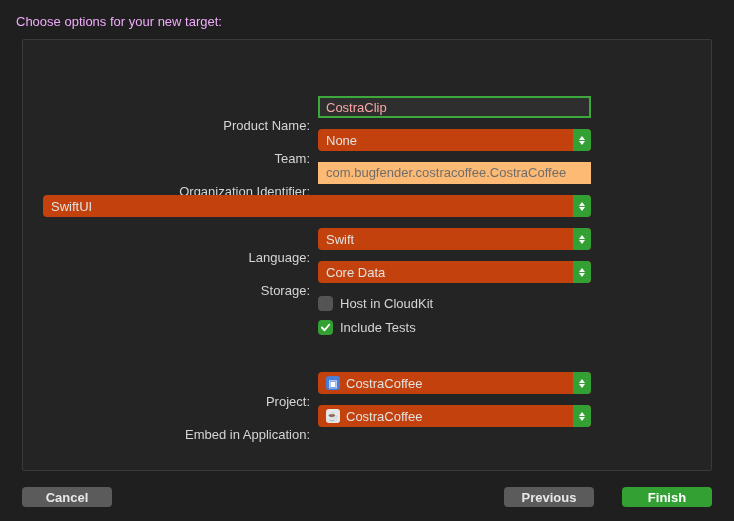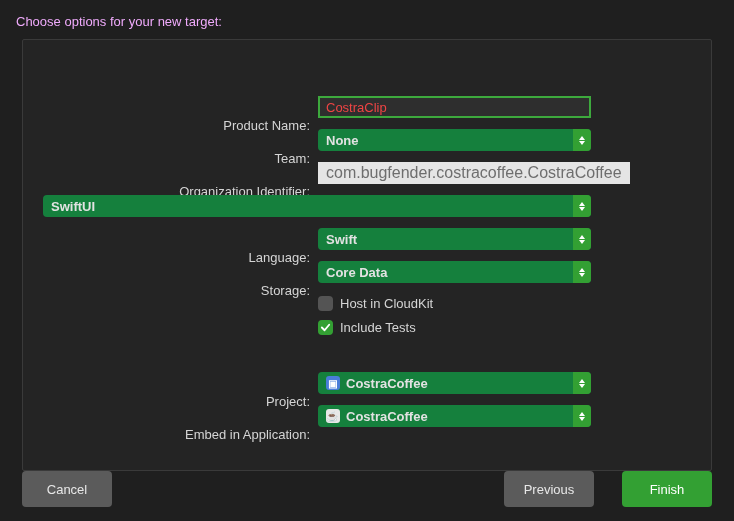--- a/index.html
+++ b/index.html
@@ -48,50 +48,49 @@
       flex: 1;
       height: 22px;
       position: relative;
     }
     .text-input {
       width: 100%;
       height: 22px;
       background: #2e2e2e;
       border: 2px solid #3da93d;
       border-radius: 0;
-      color: #ef4444;
+      color: #fca5a5;
       padding: 0 6px;
       font-size: 13px;
       outline: none;
     }
     .text-input-disabled {
       width: 100%;
       height: 22px;
-      background: #e5e5e5;
+      background: #fdba74;
       border: none;
       color: #6e6e6e;
       padding: 0 8px;
-      font-size: 16px;
+      font-size: 13px;
       outline: none;
       line-height: 22px;
     }
     .select {
       width: 100%;
       height: 22px;
-      background: #15803d;
+      background: #c2410c;
       border: none;
       border-radius: 4px;
       color: #e2e2e2;
       padding: 0 8px;
       font-size: 13px;
       display: flex;
       align-items: center;
       position: relative;
       cursor: default;
-      font-weight: bold;
     }
     .select-chevron {
       position: absolute;
       right: 0;
       top: 0;
       width: 18px;
       height: 22px;
       background: #33a033;
       border-top-right-radius: 4px;
       border-bottom-right-radius: 4px;
@@ -175,31 +174,32 @@
       padding: 0 22px;
       display: flex;
       justify-content: space-between;
       align-items: center;
     }
     .footer-right {
       display: flex;
       gap: 28px;
     }
     .btn {
-      height: 36px;
+      height: 20px;
       border: none;
       border-radius: 4px;
       font-size: 13px;
       padding: 0 10px;
       cursor: default;
       min-width: 90px;
       text-align: center;
       display: inline-flex;
       align-items: center;
       justify-content: center;
+      font-weight: bold;
     }
     .btn-gray {
       background: #5b5b5b;
       color: #e8e8e8;
     }
     .btn-primary {
       background: #33a033;
       color: #fff;
     }
     .gap-after {

